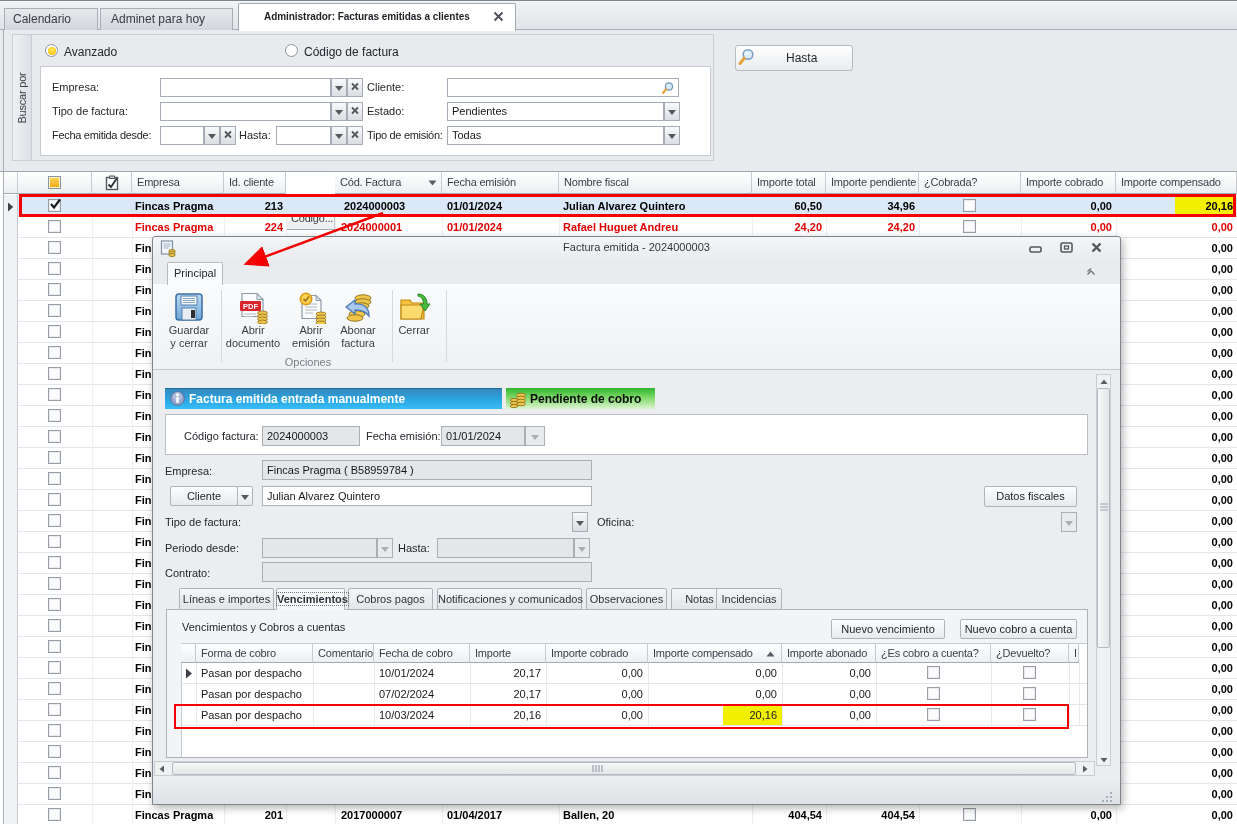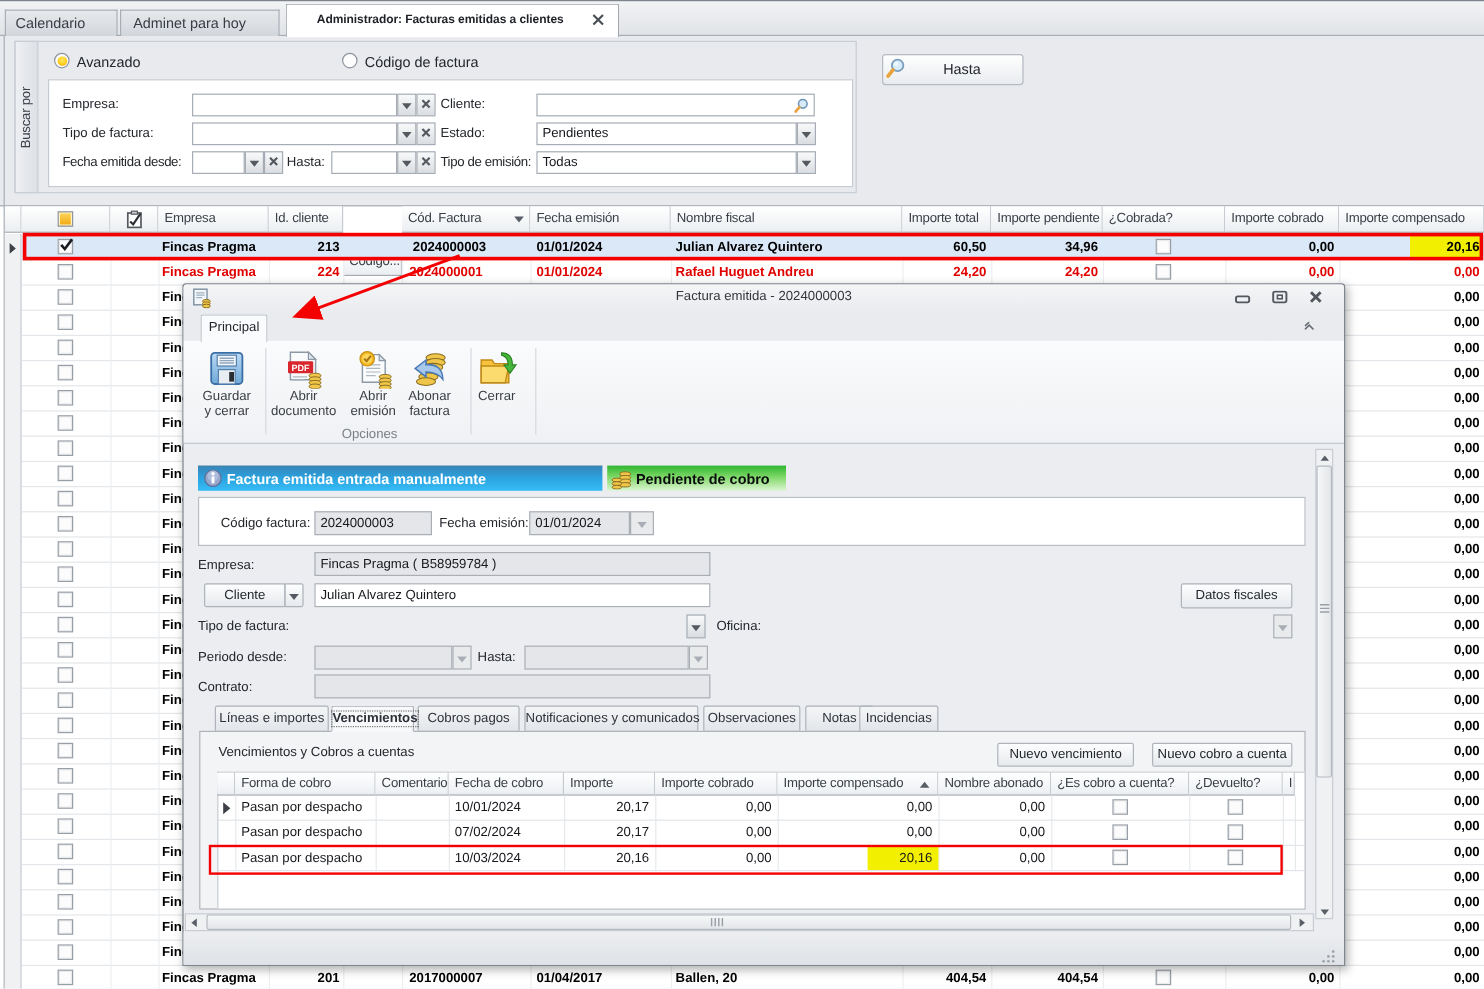--- a/index.html
+++ b/index.html
@@ -473,21 +473,21 @@
 <div class="dbtn" style="position:absolute;left:831px; top:619px; width:114px; height:20px; line-height:18px;">Nuevo vencimiento</div>
 <div class="dbtn" style="position:absolute;left:960px; top:619px; width:117px; height:20px; line-height:18px;">Nuevo cobro a cuenta</div>
 <div style="position:absolute;left:181px; top:643px; width:906px; height:114px; background:#fff; border-left:1px solid #C6CBD1; border-top:1px solid #C6CBD1;"></div>
 <div class="igh" style="position:absolute;left:181px; top:644px; width:15px;"></div>
 <div class="igh" style="position:absolute;left:196px; top:644px; width:117px;">Forma de cobro</div>
 <div class="igh" style="position:absolute;left:313px; top:644px; width:61px;">Comentario</div>
 <div class="igh" style="position:absolute;left:374px; top:644px; width:96px;">Fecha de cobro</div>
 <div class="igh" style="position:absolute;left:470px; top:644px; width:76px;">Importe</div>
 <div class="igh" style="position:absolute;left:546px; top:644px; width:102px;">Importe cobrado</div>
 <div class="igh" style="position:absolute;left:648px; top:644px; width:134px;">Importe compensado</div>
-<div class="igh" style="position:absolute;left:782px; top:644px; width:94px;">Nombre abonado</div>
+<div class="igh" style="position:absolute;left:782px; top:644px; width:94px;">Importe abonado</div>
 <div class="igh" style="position:absolute;left:876px; top:644px; width:115px;">¿Es cobro a cuenta?</div>
 <div class="igh" style="position:absolute;left:991px; top:644px; width:78px;">¿Devuelto?</div>
 <div class="igh" style="position:absolute;left:1069px; top:644px; width:10px;">I</div>
 <svg style="position:absolute;left:766px;top:651px;" width="9" height="6" viewBox="0 0 9 6">
       <path d="M0.5 5.5 L8.5 5.5 L4.5 0.5 Z" fill="#595E66"></path>
     </svg>
 <div style="position:absolute;left:196px; top:663px; width:1px; height:63px; background:#E6E9EC;"></div>
 <div style="position:absolute;left:313px; top:663px; width:1px; height:63px; background:#E6E9EC;"></div>
 <div style="position:absolute;left:374px; top:663px; width:1px; height:63px; background:#E6E9EC;"></div>
 <div style="position:absolute;left:470px; top:663px; width:1px; height:63px; background:#E6E9EC;"></div>

